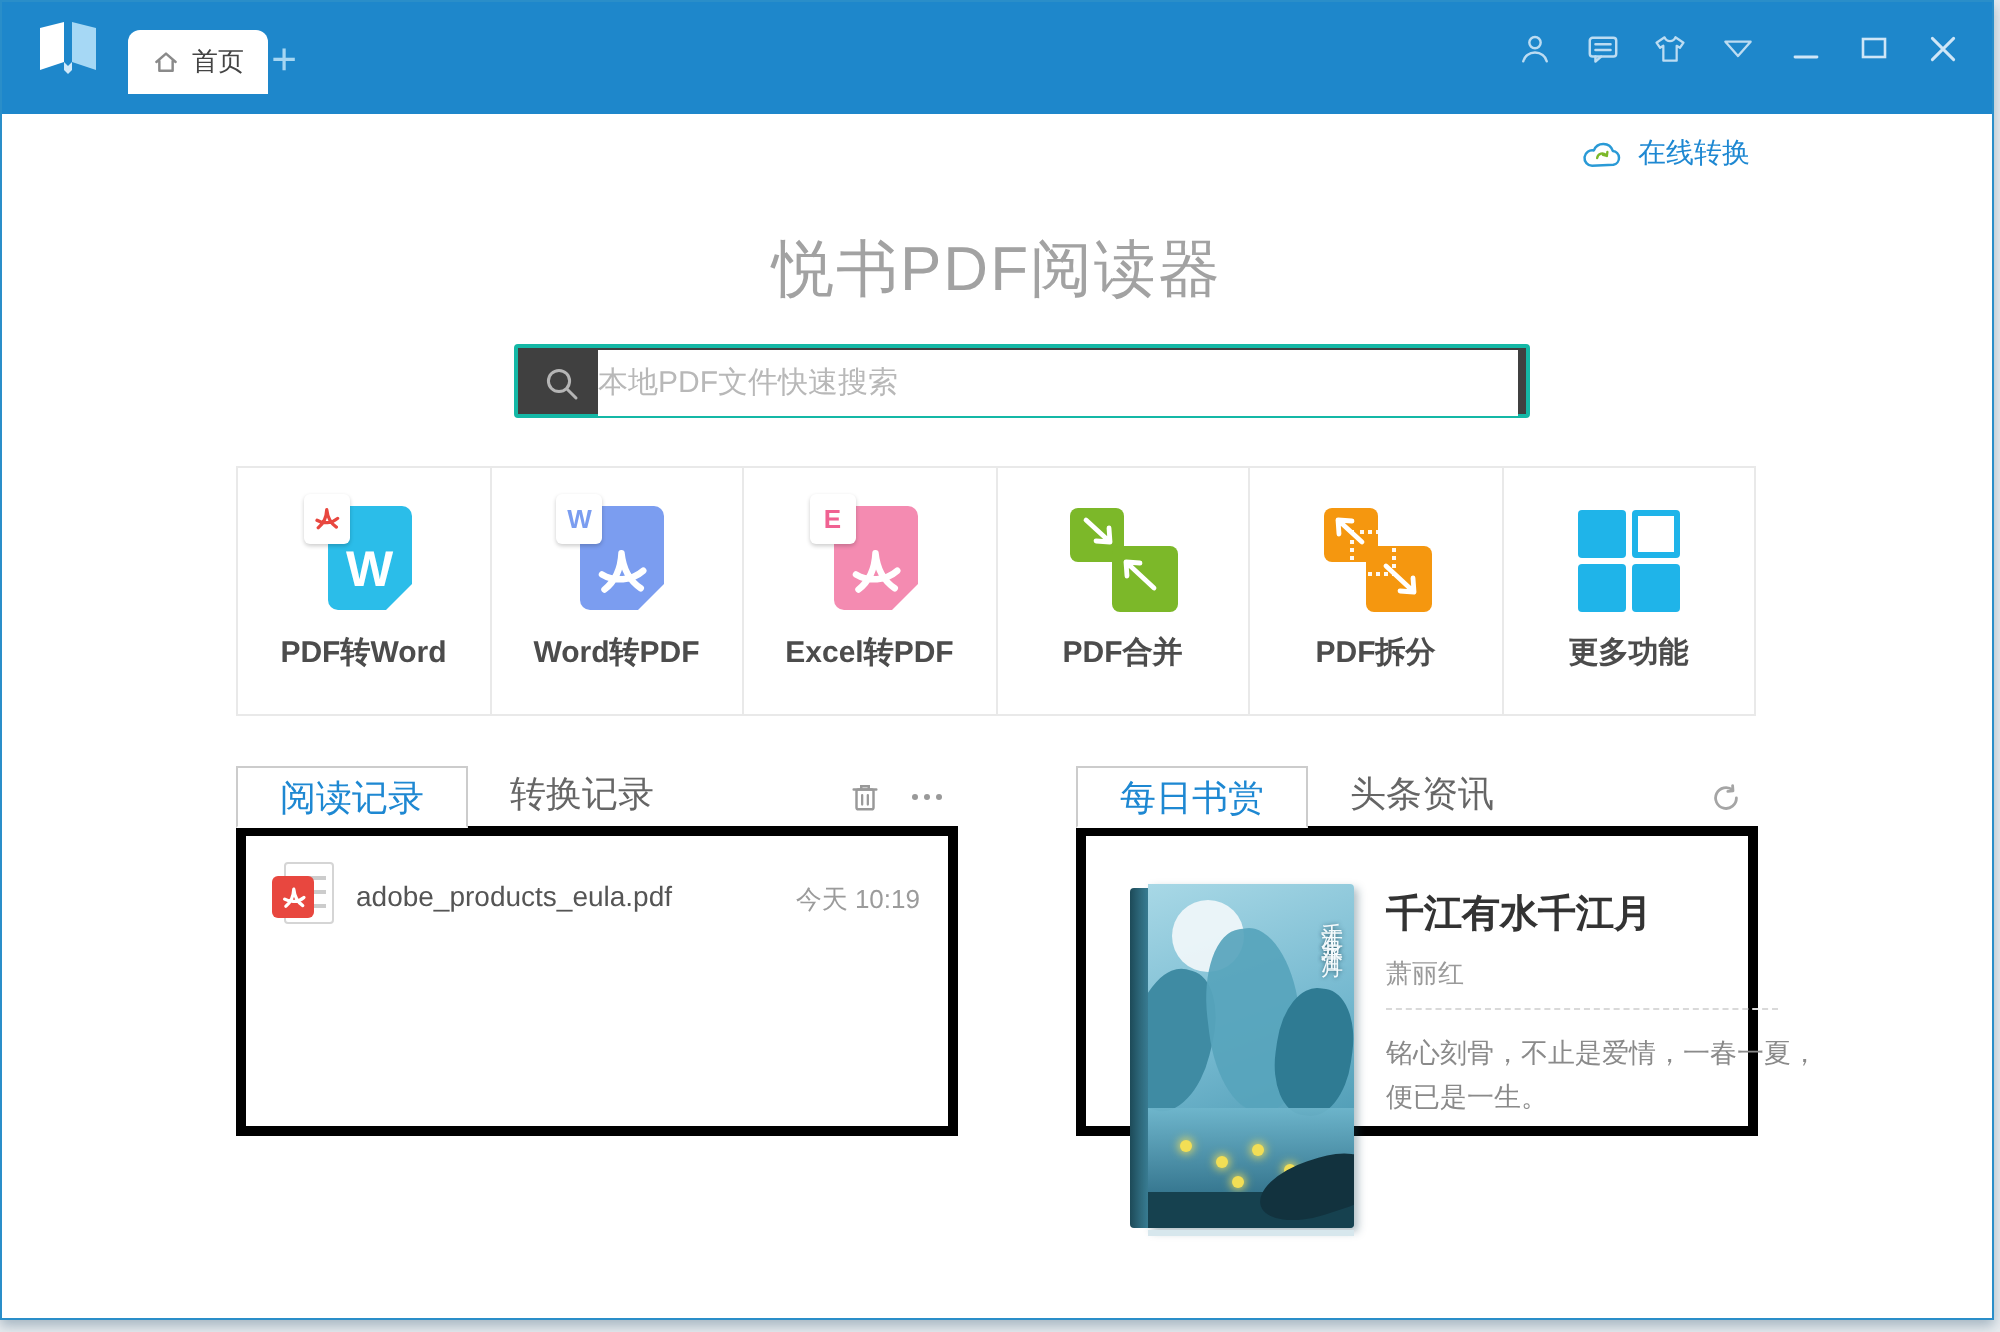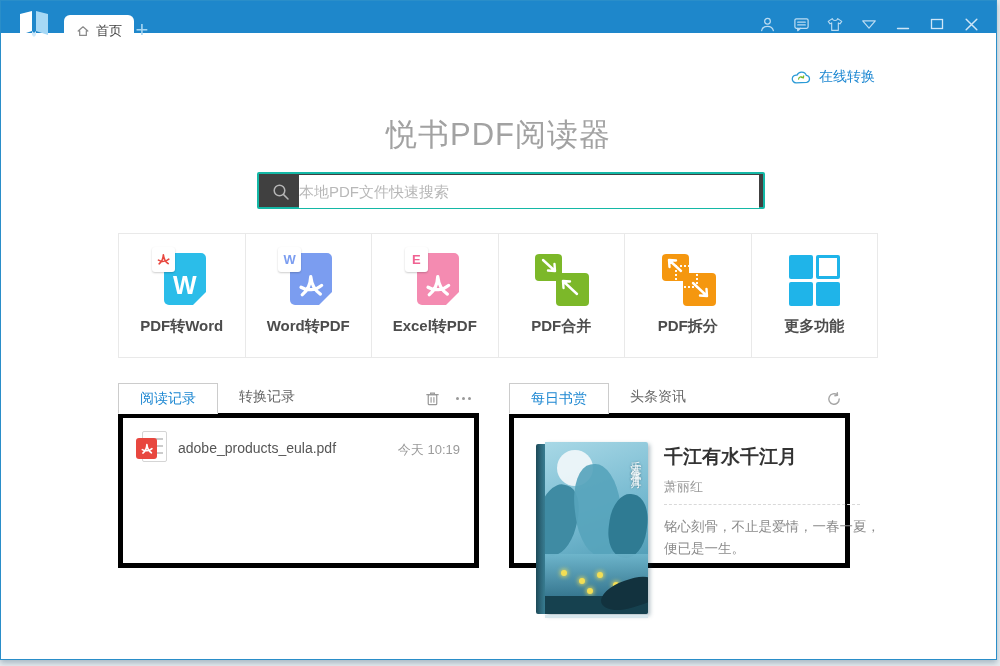--- a/index.html
+++ b/index.html
@@ -2,21 +2,21 @@
 <html><head>
 <meta charset="utf-8">
 <style>
   * { margin:0; padding:0; box-sizing:border-box; }
   html,body { width:1000px; height:666px; background:#e9edf0; font-family:"Liberation Sans","DejaVu Sans",sans-serif; overflow:hidden; }
 
   .window { position:absolute; left:0; top:0; width:997px; height:660px; background:#fff;
             border:1px solid #2a8ec9; box-shadow:0 3px 6px rgba(40,80,110,.35); }
 
   
-  .titlebar { position:absolute; left:0; top:0; width:100%; height:32px; background:#1e87cb; }
+  .titlebar { position:absolute; left:0; top:0; width:100%; height:56px; background:#1e87cb; }
   .logo { position:absolute; left:17px; top:9px; width:32px; height:28px; }
   .tab { position:absolute; left:63px; top:14px; height:32px; min-width:62px; padding:0 12px;
          background:#fff; border-radius:6px 6px 0 0; display:flex; align-items:center; gap:6px; cursor:default; }
   .tab-label { font-size:13px; color:#444; }
   .newtab { position:absolute; left:131px; top:19px; width:20px; height:20px; color:#a6d6f2;
             font-size:22px; line-height:19px; text-align:center; font-weight:400; }
   .tb-icons { position:absolute; right:16px; top:14px; height:18px; display:flex; align-items:center; gap:16px; }
   .tb-icons .ic { width:18px; height:18px; display:flex; align-items:center; justify-content:center; }
 
   
@@ -68,23 +68,23 @@
 
   .grid4 .g { position:absolute; width:24px; height:24px; background:#1fb4e9; border-radius:2px; }
   .grid4 .g1 { left:3px; top:4px; }
   .grid4 .g2 { left:30px; top:4px; background:#fff; border:3px solid #1fb4e9; }
   .grid4 .g3 { left:3px; top:31px; }
   .grid4 .g4 { left:30px; top:31px; }
 
   
   .panel { position:absolute; top:381px; width:361px; }
   .panel-left { left:117px; }
-  .panel-right { left:488px;padding-left:20px; }
+  .panel-right { left:517px;padding-left:20px; }
   .tabrow { height:31px; display:flex; align-items:flex-end; position:relative; }
-  .ptab { height:31px; line-height:30px; padding:0 21px; font-size:14px; color:#666; cursor:pointer;font-family:Liberation Serif, serif; }
+  .ptab { height:31px; line-height:30px; padding:0 21px; font-size:18px; color:#666; cursor:pointer;font-family:Liberation Serif, serif; }
   .ptab.active { background:#fff; border:1px solid #ccc; border-bottom:1px solid #fff;
                  color:#1e88d2; position:relative; z-index:2; margin-bottom:-1px; }
   .ptools { margin-left:auto; display:flex; align-items:center; gap:15px; padding:0 8px 6px 0; }
   .dots { display:flex; gap:3px; align-items:center; }
   .dots i { width:3px; height:3px; border-radius:50%; background:#999; }
   .pbody { border:5px solid #000000; background:#fff; height:155px; position:relative; }
 
   
   .file-row { position:absolute; left:0; top:8px; width:100%; height:44px; cursor:pointer; }
   .file-ic { position:absolute; left:13px; top:5px; width:31px; height:34px; }

